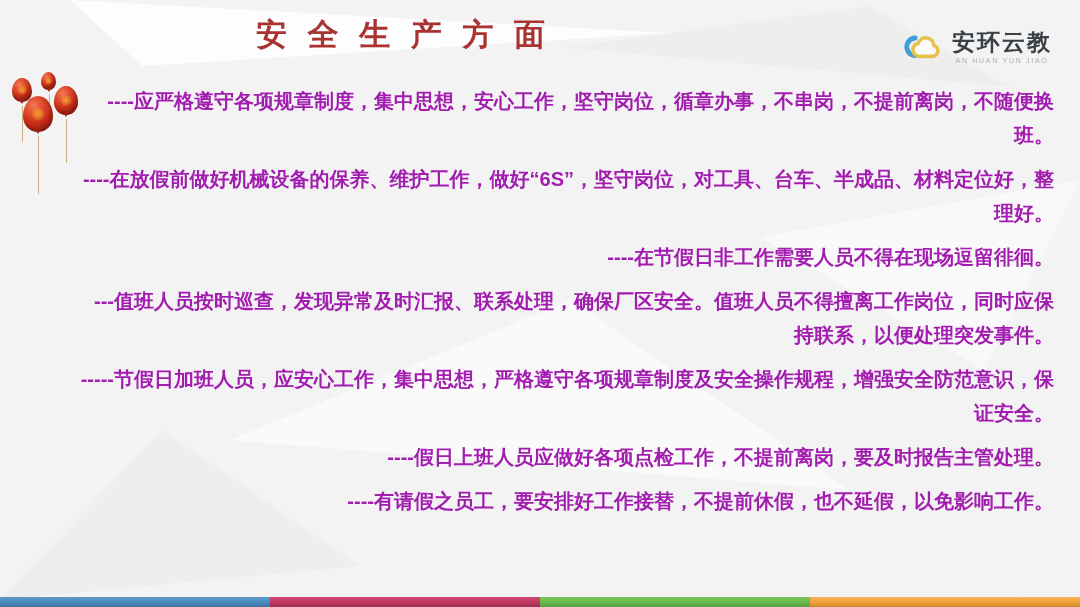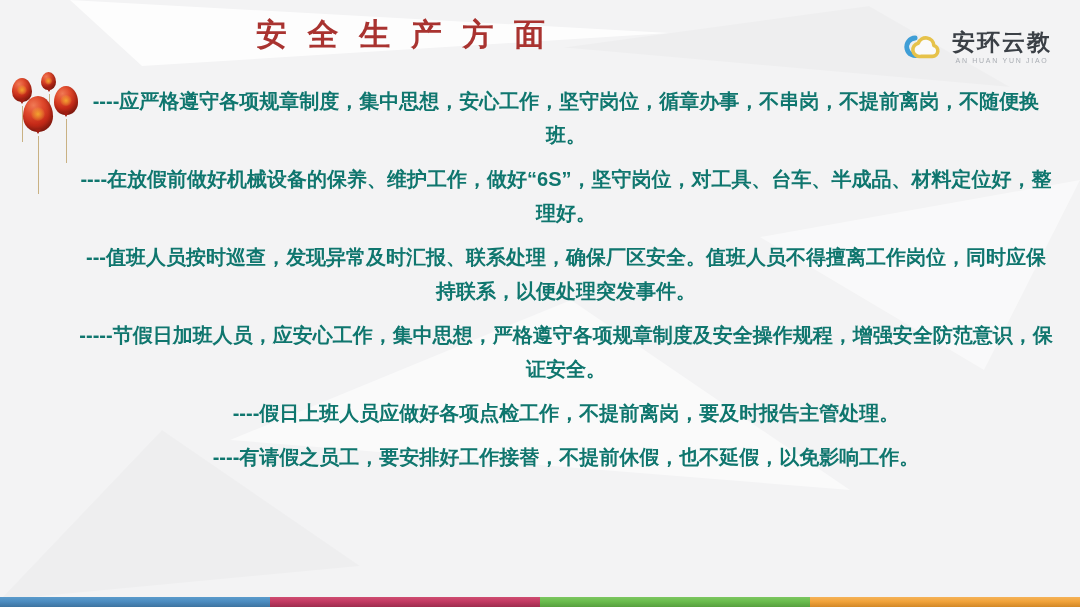--- a/index.html
+++ b/index.html
@@ -52,21 +52,21 @@
   .balloon-body::after{
     content:"";position:absolute;left:50%;bottom:-5px;transform:translateX(-50%);
     border:3px solid transparent;border-top:5px solid #a01d12;
   }
   .balloon-string{position:absolute;left:50%;top:100%;width:1px;margin-top:4px;background:#c9b183;}
 
   
   .content{position:absolute;left:78px;top:84px;width:976px;}
   .content p{
     margin:0 0 10px 0;font-size:20px;line-height:34px;font-weight:600;
-    color:#0f766e;text-align:center;
+    color:#a21caf;text-align:right;
   }
 
   
   .footer-bar{position:absolute;left:0;bottom:0;width:100%;height:10px;display:flex;}
   .footer-seg{flex:1 1 25%;height:100%;}
   .seg-blue  {background:linear-gradient(to bottom,#5b9bcb 0%,#4c8cc0 45%,#3d73a0 100%);}
   .seg-crimson{background:linear-gradient(to bottom,#cf4d72 0%,#c23a62 45%,#9e2c4e 100%);}
   .seg-green {background:linear-gradient(to bottom,#7cc660 0%,#6abc4d 45%,#57a03e 100%);}
   .seg-orange{background:linear-gradient(to bottom,#f4b258 0%,#f1a33b 45%,#d38827 100%);}
 </style>
@@ -111,20 +111,21 @@
     </div>
     <div class="balloon" style="left:50px;top:18px;width:24px;height:29px;">
       <div class="balloon-body"></div>
       <div class="balloon-string" style="height:44px;"></div>
     </div>
   </div>
 
   <div class="content">
     <p>----应严格遵守各项规章制度，集中思想，安心工作，坚守岗位，循章办事，不串岗，不提前离岗，不随便换班。</p>
     <p>----在放假前做好机械设备的保养、维护工作，做好“6S”，坚守岗位，对工具、台车、半成品、材料定位好，整理好。</p>
+    <p>----在节假日非工作需要人员不得在现场逗留徘徊。</p>
     <p>---值班人员按时巡查，发现异常及时汇报、联系处理，确保厂区安全。值班人员不得擅离工作岗位，同时应保持联系，以便处理突发事件。</p>
     <p>-----节假日加班人员，应安心工作，集中思想，严格遵守各项规章制度及安全操作规程，增强安全防范意识，保证安全。</p>
     <p>----假日上班人员应做好各项点检工作，不提前离岗，要及时报告主管处理。</p>
     <p>----有请假之员工，要安排好工作接替，不提前休假，也不延假，以免影响工作。</p>
   </div>
 
   <div class="footer-bar">
     <div class="footer-seg seg-blue"></div>
     <div class="footer-seg seg-crimson"></div>
     <div class="footer-seg seg-green"></div>

